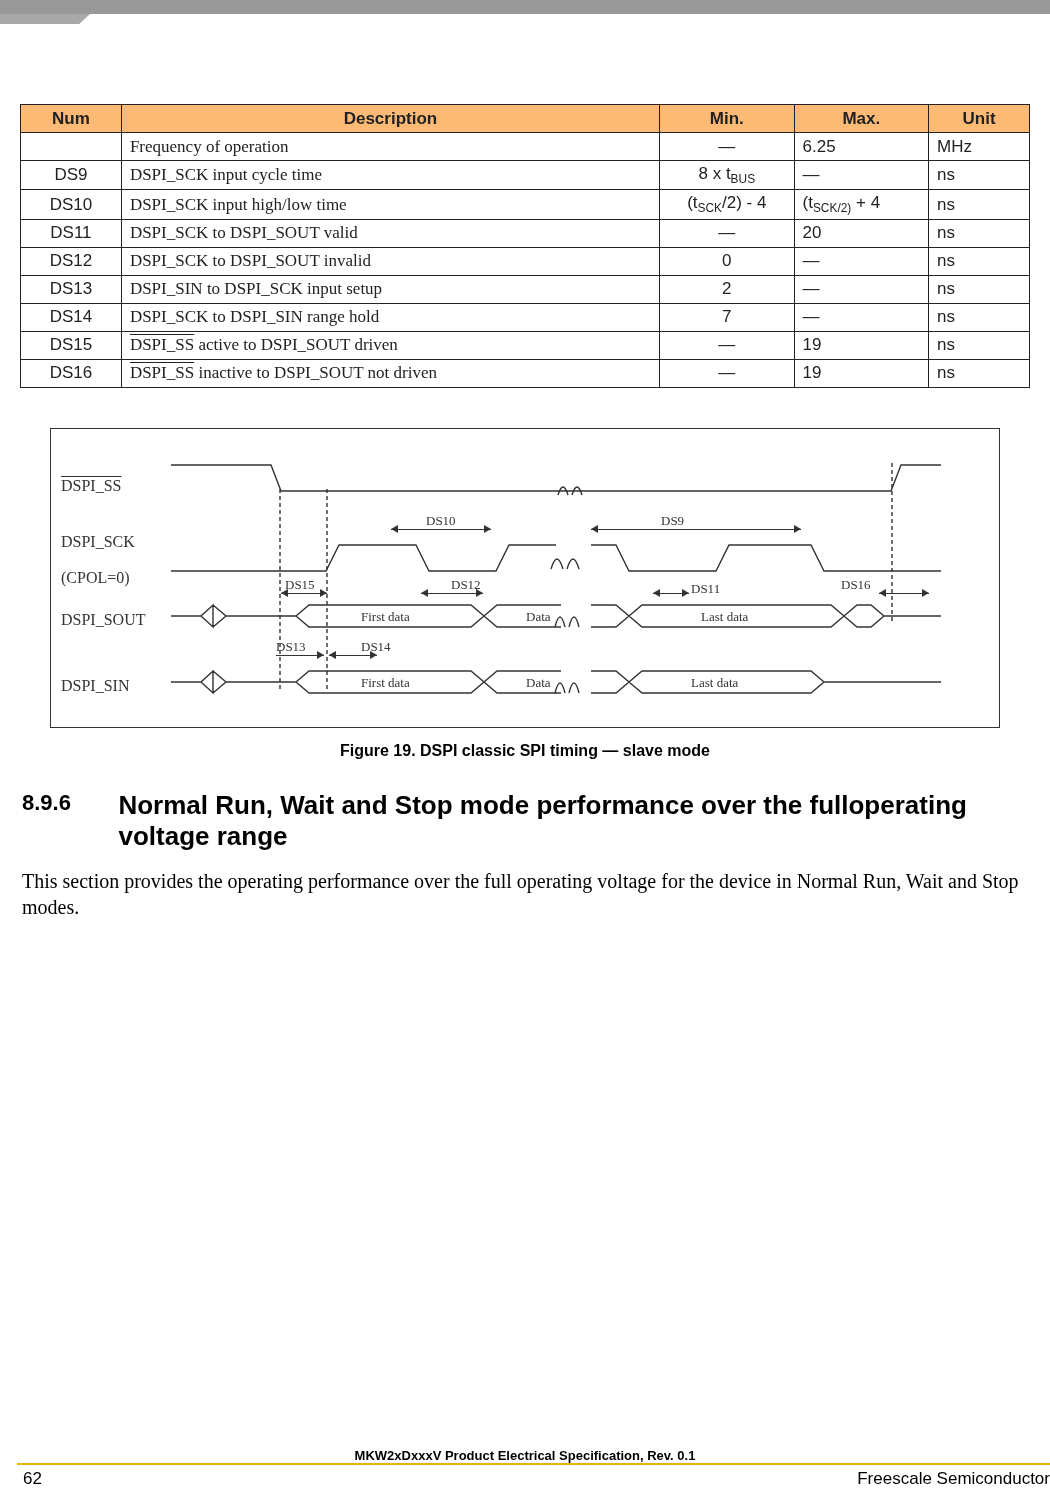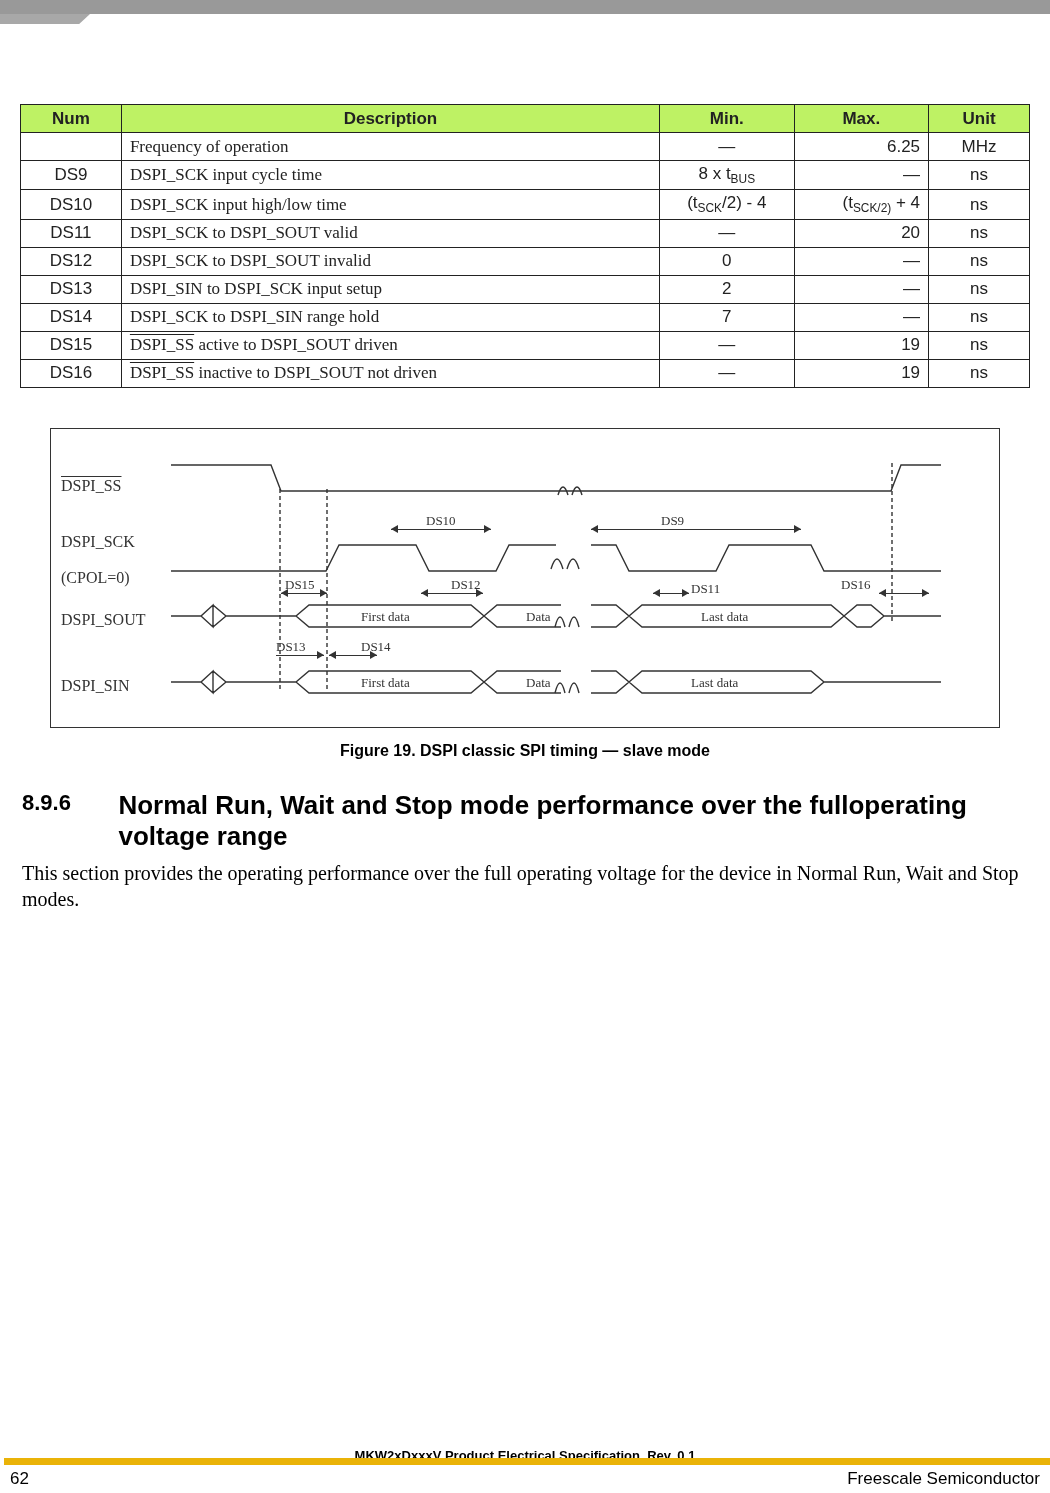--- a/index.html
+++ b/index.html
@@ -36,27 +36,27 @@
   }
   table.spec th, table.spec td {
     border: 1px solid #222;
     padding: 3px 8px;
     vertical-align: middle;
     height: 28px;
   }
   table.spec th {
     font-weight: bold;
     text-align: center;
-    background: #bef264;
+    background: #fdba74;
   }
   table.spec td.num { text-align: center; width: 90px; }
   table.spec td.desc { text-align: left; width: 480px; font-family: Liberation Serif, serif; }
   table.spec td.min { text-align: center; width: 120px; }
-  table.spec td.max { text-align: right; width: 120px; }
-  table.spec td.unit { text-align: center; width: 90px; }
+  table.spec td.max { text-align: left; width: 120px; }
+  table.spec td.unit { text-align: left; width: 90px; }
   .overline { text-decoration: overline; }
   sub { font-size: 0.7em; vertical-align: sub; }
 
   .diagram {
     border: 1px solid #333;
     margin: 40px 30px 0 30px;
     height: 300px;
     position: relative;
     font-family: "Times New Roman", serif;
   }
@@ -89,41 +89,41 @@
     display: inline-block;
     width: 880px;
     font-size: 26px;
     font-weight: bold;
     font-family: Arial, sans-serif;
     vertical-align: top;
   }
   .body-text {
     font-family: "Times New Roman", serif;
     font-size: 20px;
-    margin-top: 8px;
+    margin-top: 16px;
     line-height: 1.3;
   }
   .footer {
     position: absolute;
     bottom: 30px;
     left: 0;
     right: 0;
     text-align: center;
     font-size: 13px;
     font-weight: bold;
     font-family: Arial, sans-serif;
   }
   .footer-bar {
     position: absolute;
     bottom: 0;
-    left: 4px; right: 0;
-    border-top: 7px solid #eab308;
+    left: 17px; right: 0;
+    border-top: 2px solid #eab308;
     display: flex;
     justify-content: space-between;
-    padding: 4px 10px 4px 6px;
+    padding: 4px 0 4px 6px;
     font-size: 17px;
     font-family: Arial, sans-serif;
   }
 
   
   .wave { position:absolute; stroke:#333; stroke-width:1.4; fill:none; }
   .dash { stroke-dasharray: 4 3; }
   .dlabel { position:absolute; font-size:13px; font-family:"Times New Roman",serif; color:#333; }
   .arrow-h { position:absolute; height:1px; background:#333; }
   .arrow-h::before, .arrow-h::after {

